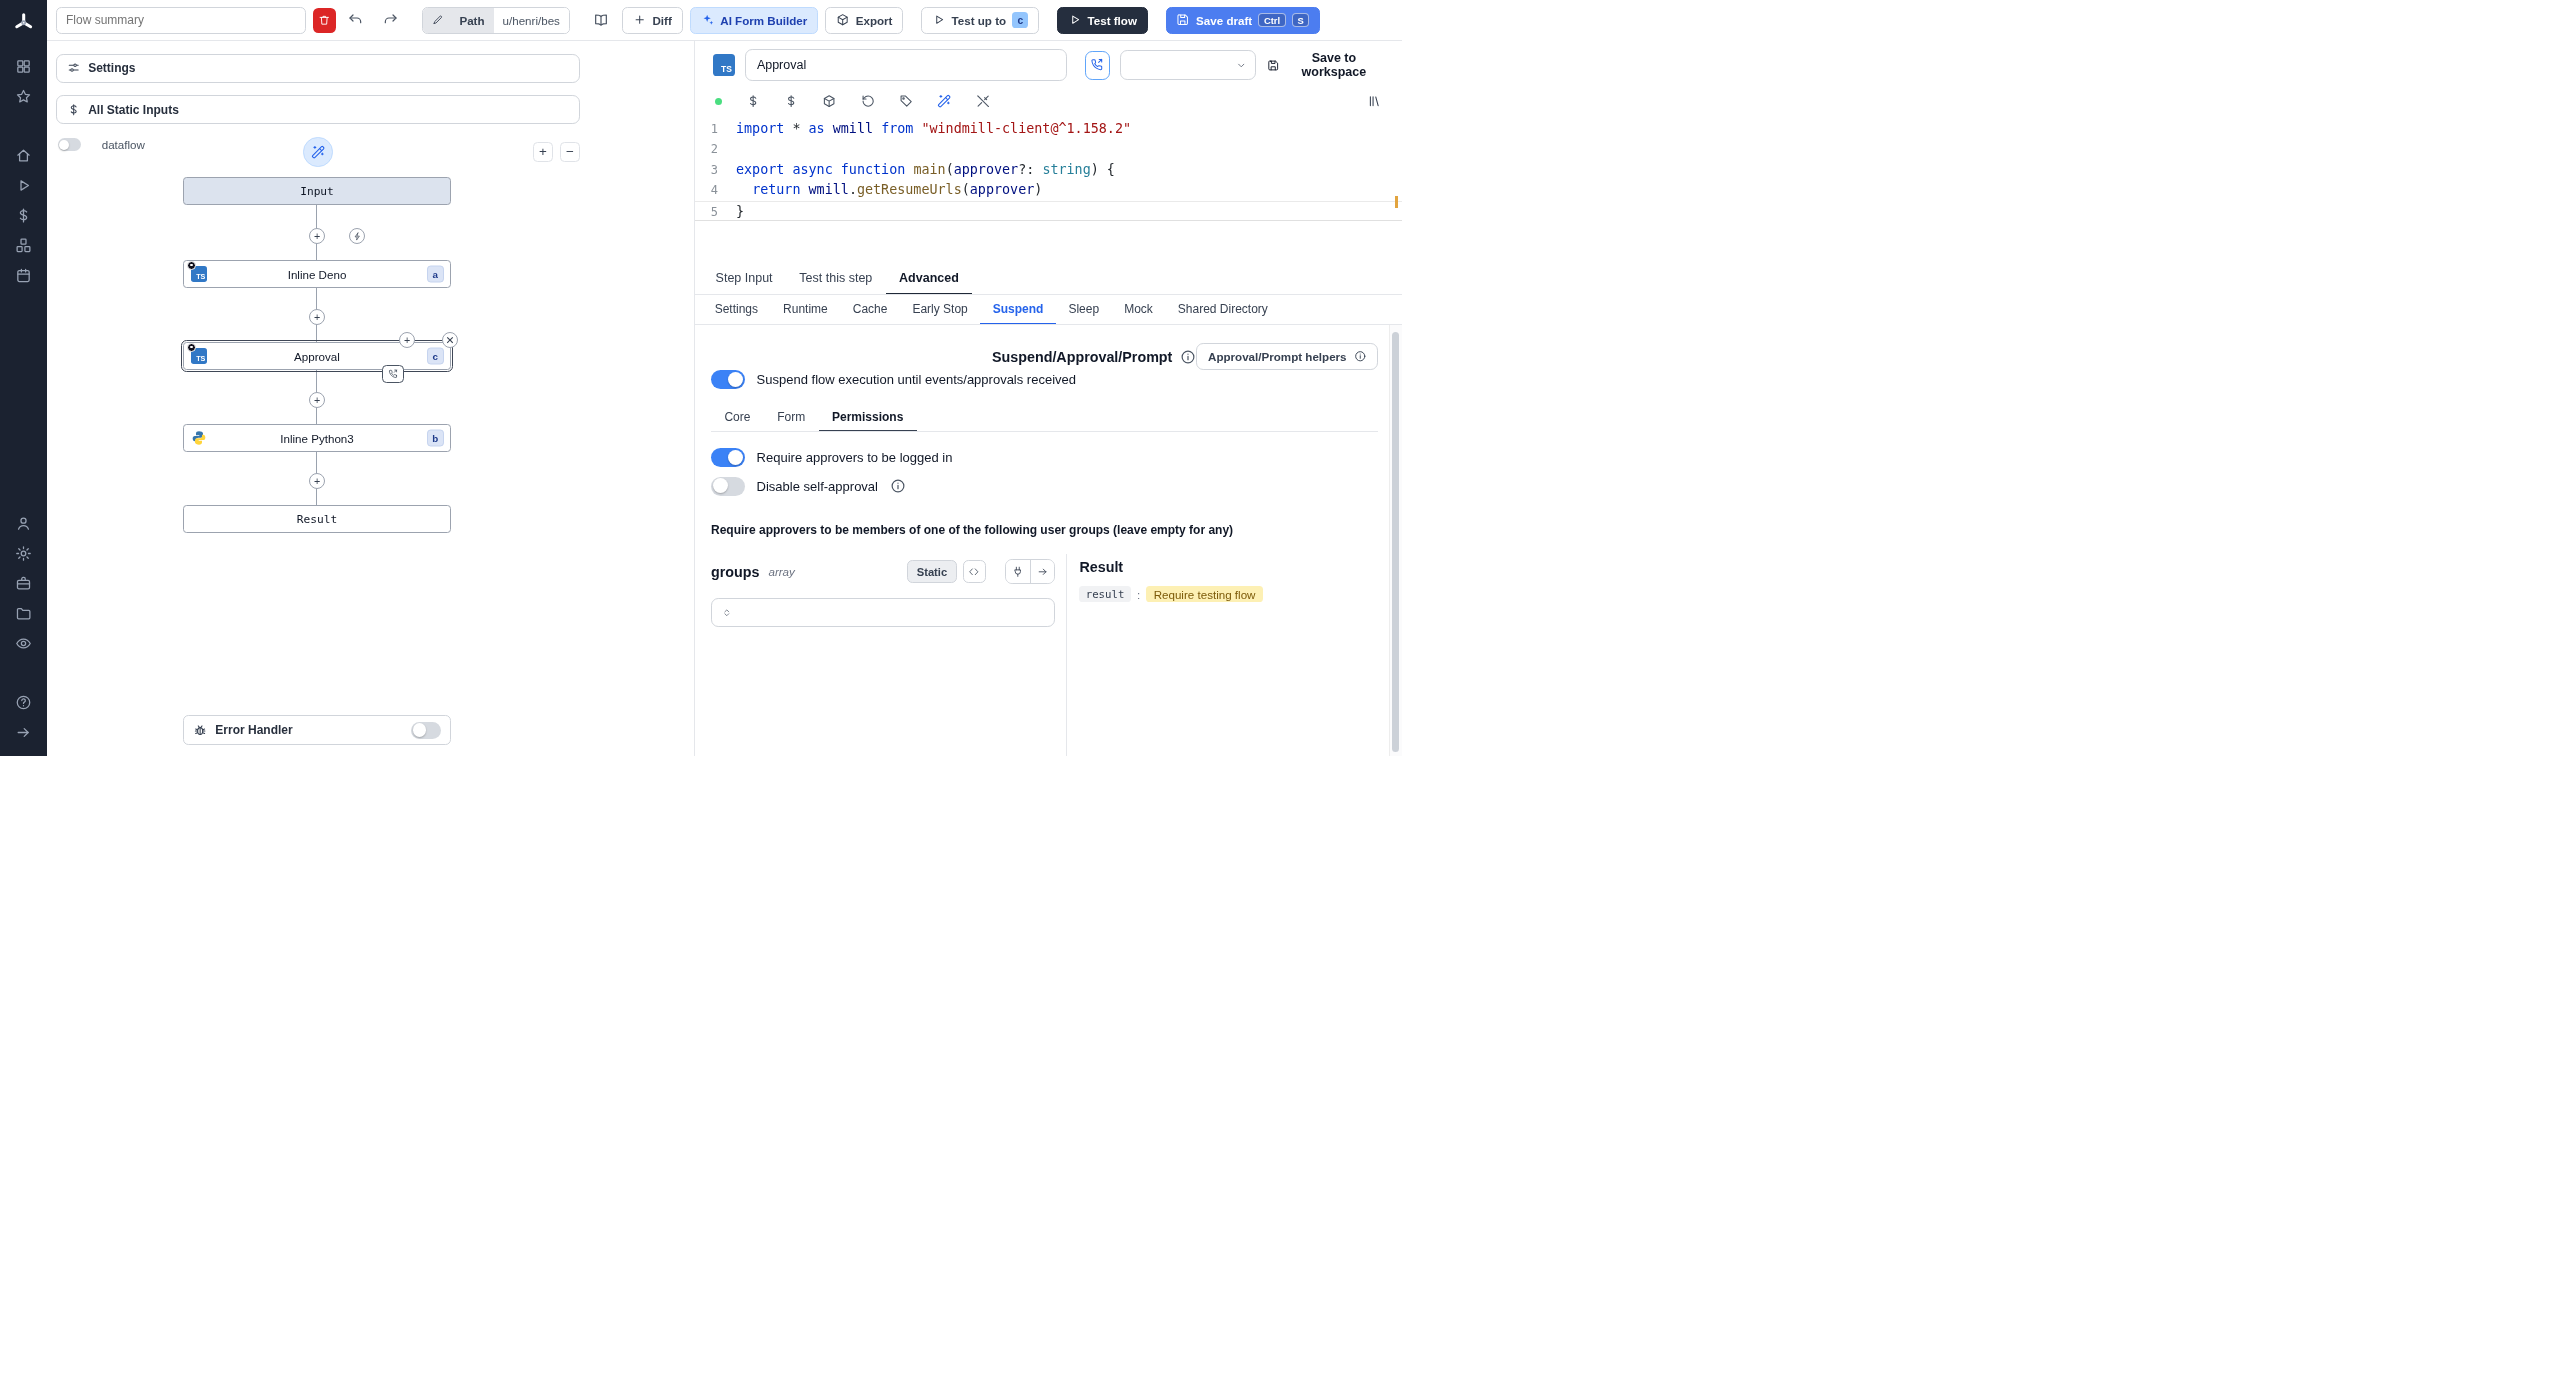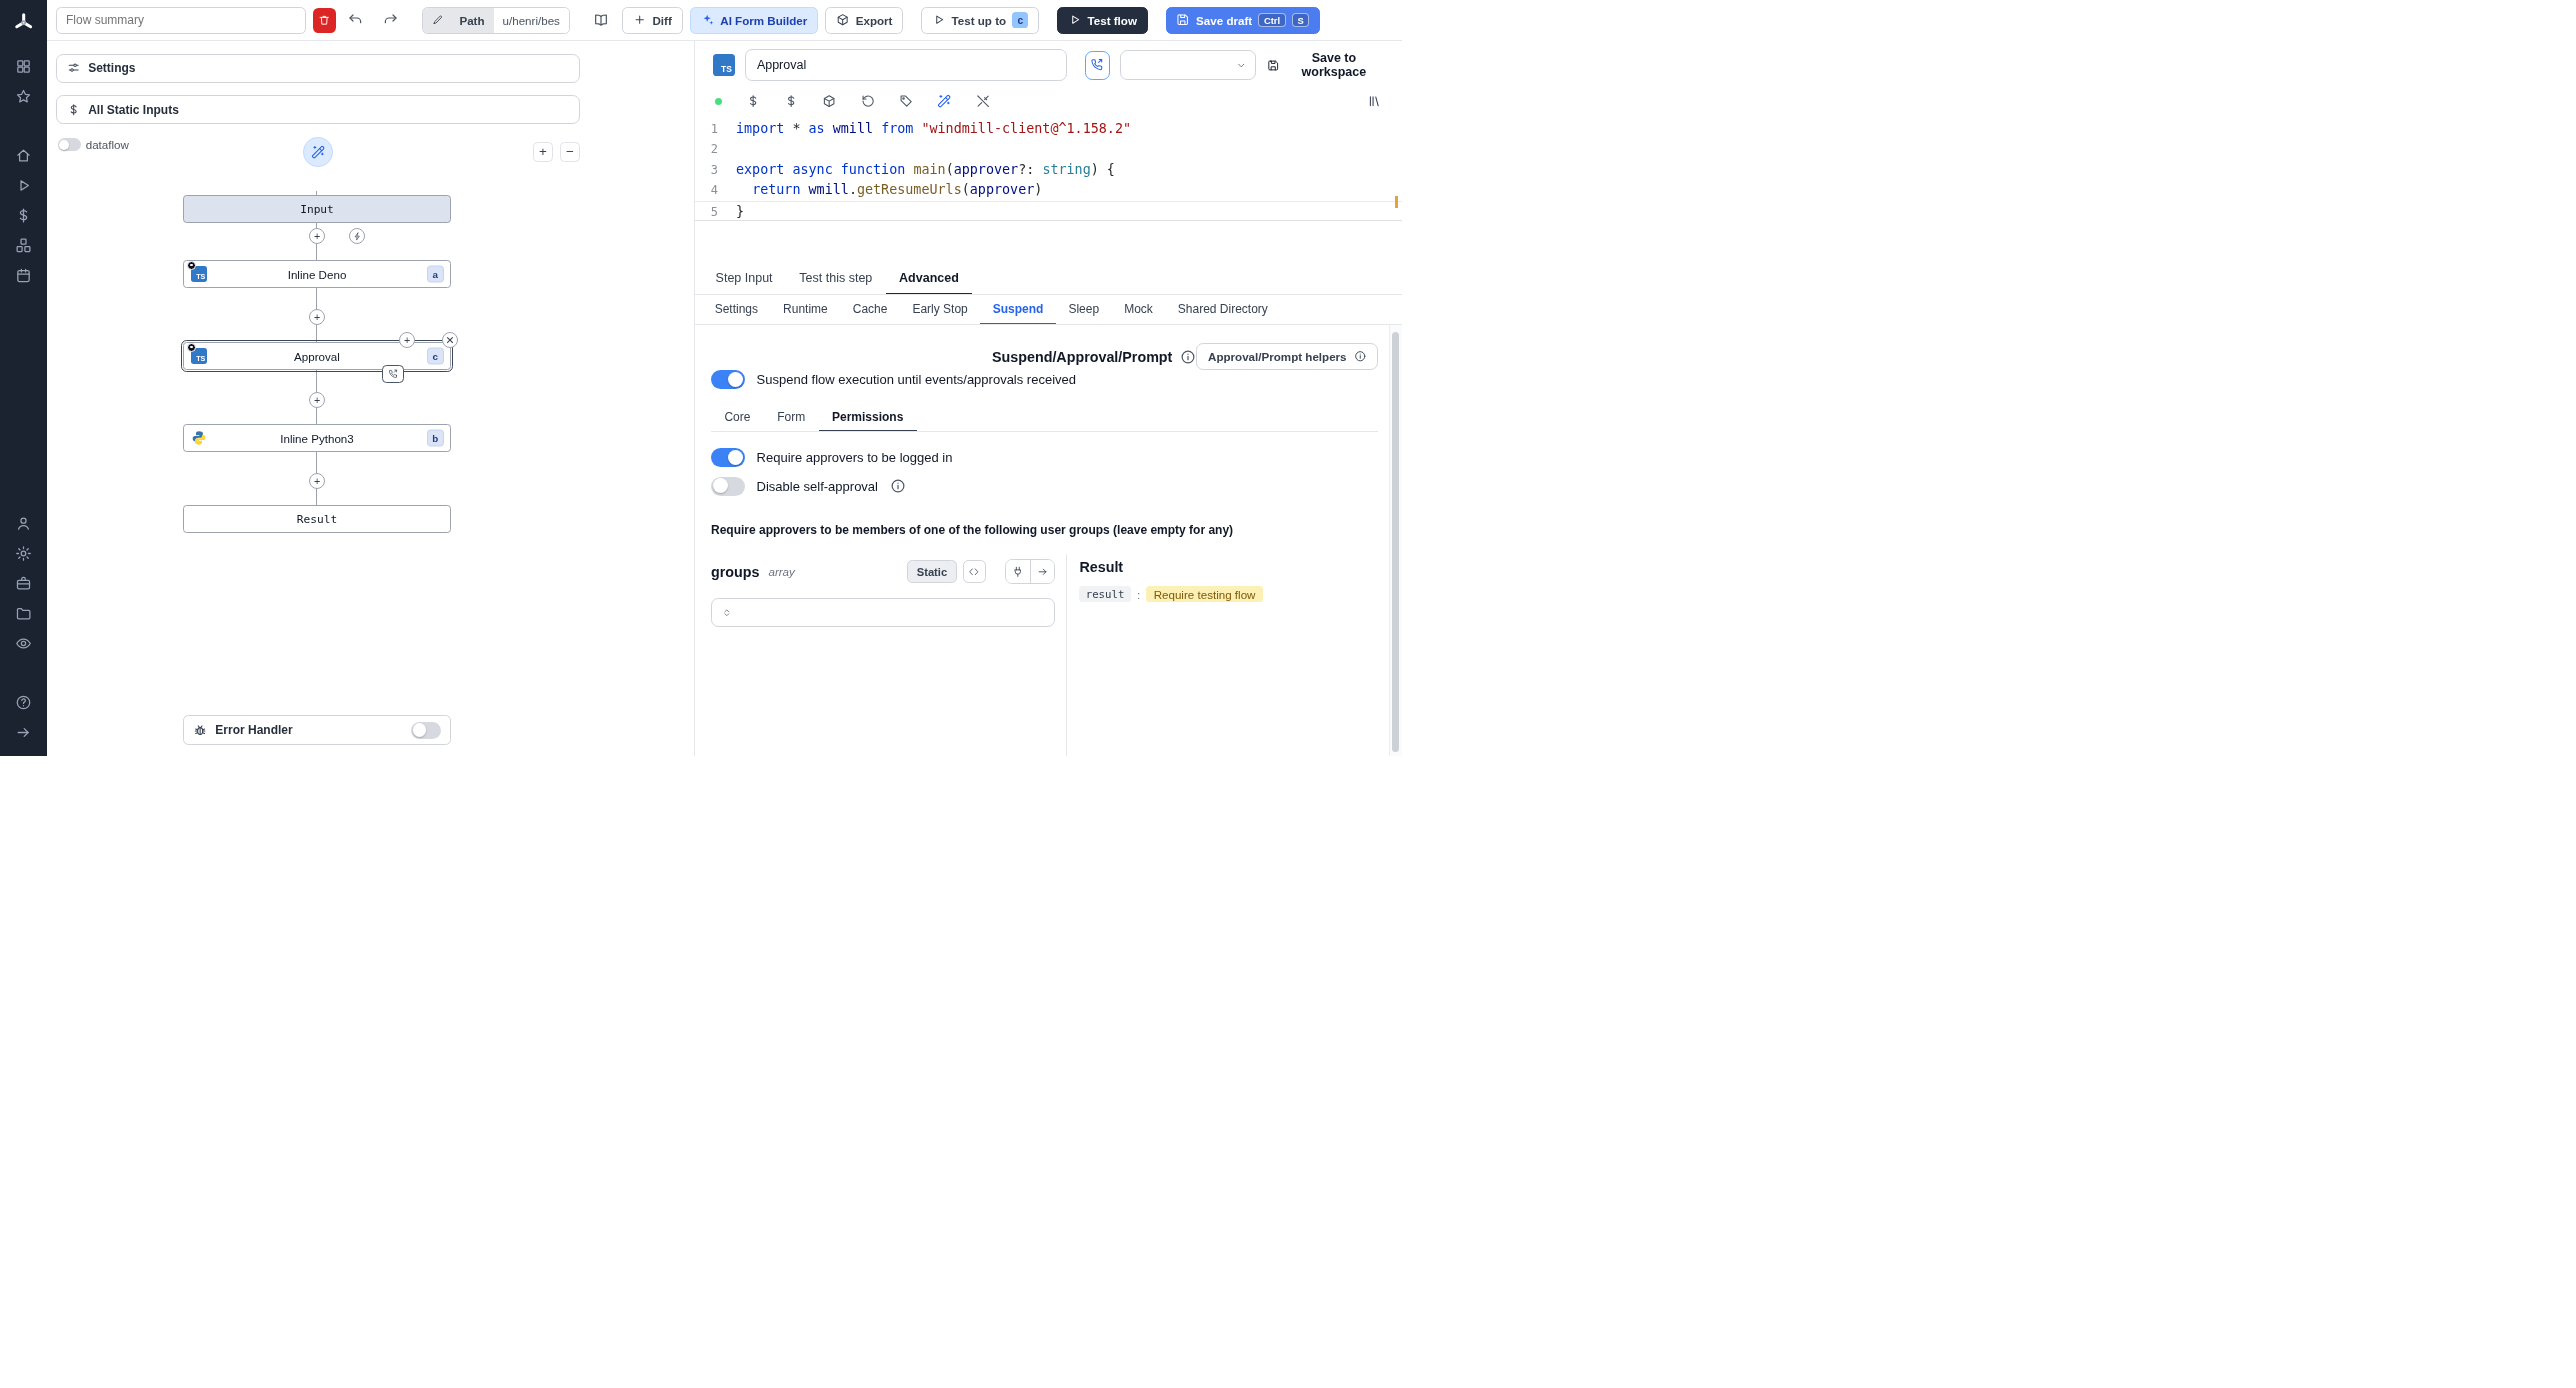--- a/index.html
+++ b/index.html
@@ -39,21 +39,21 @@
   .btn-primary{background:#4c7df0;border-color:#4c7df0;color:#fff}
   .kbd{background:rgba(0,0,0,.18);border:0.9px solid rgba(255,255,255,.55);border-radius:4px;font-size:9.4px;padding:0.9px 4.5px;font-weight:700}
   .ml{margin-left:10.7px}
 
   .content{flex:1;display:flex;min-height:0}
 
   
   .flow-panel{width:648px;flex:none;border-right:0.9px solid #e5e7eb;position:relative;overflow:hidden;background:#fff}
   .fp-box{position:absolute;left:9px;width:524px;height:29px;border:0.9px solid #d1d5db;border-radius:7.2px;display:flex;align-items:center;gap:8px;padding:0 9.8px;font-weight:700;font-size:12px;color:#272f3d;cursor:pointer;background:#fff}
   .fp-box svg{width:13.4px;height:13.4px;color:#374151}
-  .dataflow-row{position:absolute;left:10.7px;top:97px;display:flex;align-items:center;gap:5px;font-size:11.6px;color:#4b5563}
+  .dataflow-row{position:absolute;left:10.7px;top:97px;display:flex;align-items:center;gap:21px;font-size:11.6px;color:#4b5563}
   .tg{position:relative;border-radius:894px;background:#d6dae0;cursor:pointer;flex:none}
   .tg .knob{position:absolute;top:1.8px;left:1.8px;background:#fff;border-radius:50%;box-shadow:0 0.9px 1.8px rgba(0,0,0,.25)}
   .tg-sm{width:23px;height:13.4px}.tg-sm .knob{width:9.8px;height:9.8px}
   .tg-md{width:34px;height:19px}.tg-md .knob{width:15px;height:15px}
   .tg.on{background:#3b82f6}
   .tg-md.on .knob{left:17px}
   .wand-fab{position:absolute;left:256px;top:96px;width:29.5px;height:29.5px;border-radius:50%;background:#dbeafe;border:0.9px solid #bfdbfe;color:#2563eb;display:flex;align-items:center;justify-content:center;cursor:pointer}
   .wand-fab svg{width:14.3px;height:14.3px}
   .zoom-btn{position:absolute;top:101px;width:19.7px;height:19.7px;border:0.9px solid #e0e3e8;border-radius:4.5px;background:#fff;color:#374151;font-size:13.4px;display:flex;align-items:center;justify-content:center;cursor:pointer}
   .graph-line{position:absolute;left:269px;top:150px;width:1.3px;height:324px;background:#9aa2ae}
@@ -499,21 +499,21 @@
         <div class="wand-fab">
             <svg class="svgi" viewBox="0 0 24 24">
               <use href="#sym-wand"></use>
             </svg>
           </div>
         <div class="zoom-btn" style="left:486px">+</div>
         <div class="zoom-btn" style="left:513px">−</div>
 
         <div class="graph-line"></div>
 
-        <div class="node node-mono" style="top:154px;background:#dce3ee">
+        <div class="node node-mono" style="top:136px;background:#dce3ee">
             <span>Input</span>
           </div>
 
         <div class="circle-btn" style="left:262px;top:187px">+</div>
         <div class="circle-btn" style="left:302px;top:187px">
             <svg class="svgi" viewBox="0 0 24 24">
               <use href="#sym-bolt"></use>
             </svg>
           </div>
 

